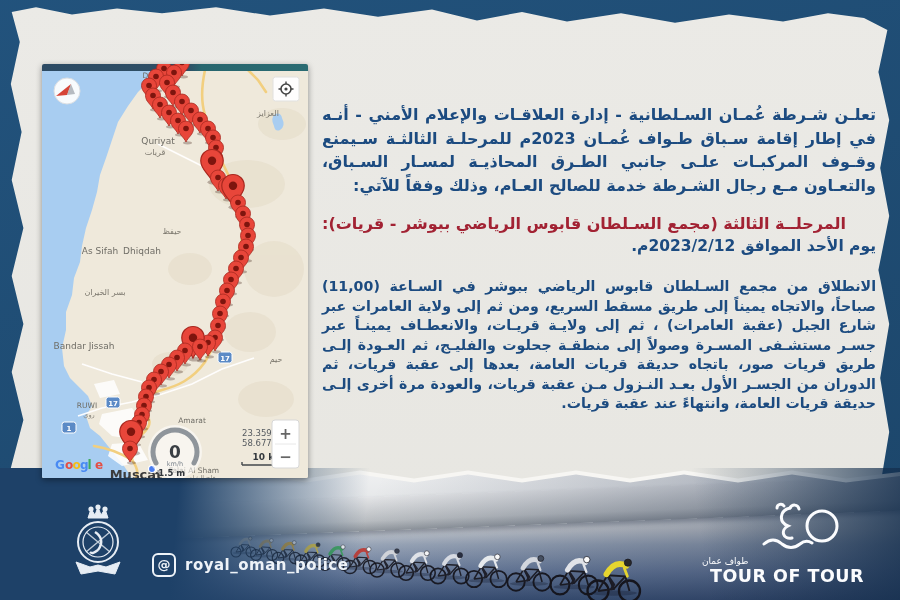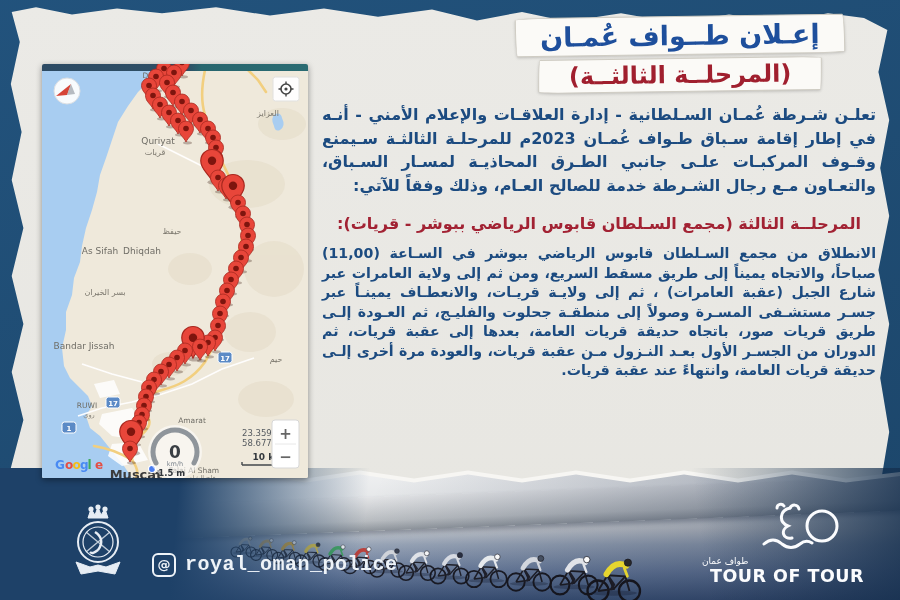--- a/index.html
+++ b/index.html
@@ -13,23 +13,23 @@
   .title-wrap{position:absolute;top:16px;left:470px;width:420px;text-align:center;z-index:5;}
   .brush{display:inline-block;background:#fbfaf7;border:1px solid #cfccc3;
          box-shadow:0 1px 3px rgba(0,0,0,.18);transform:rotate(-.8deg);}
   .brush.b1{padding:3px 24px;border-radius:255px 18px 225px 16px/16px 225px 14px 255px;}
   .brush.b2{padding:2px 30px;margin-top:3px;border-radius:18px 240px 16px 230px/230px 14px 240px 16px;}
   .t1{font-size:27px;font-weight:bold;color:#1e4f9c;direction:rtl;white-space:nowrap;letter-spacing:0px;}
   .t2{font-size:24px;font-weight:bold;color:#a01f2e;direction:rtl;white-space:nowrap;}
   
   .text-col{position:absolute;top:103px;right:24px;width:554px;direction:rtl;z-index:4;}
   .p1{font-size:16px;font-weight:bold;color:#1c4b80;line-height:23.5px;text-align:justify;}
-  .stage-head{margin-top:15px;font-size:16px;font-weight:bold;color:#a22233;line-height:23px;text-align:center;}
+  .stage-head{margin-top:15px;font-size:16px;font-weight:bold;color:#a22233;line-height:23px;text-align:left;}
   .stage-date{font-size:15.5px;font-weight:bold;color:#1c4b80;line-height:22px;text-align:right;}
-  .p3{margin-top:9px;font-size:14.2px;font-weight:bold;color:#1c4b80;line-height:19.5px;text-align:justify;}
+  .p3{margin-top:20px;font-size:14.2px;font-weight:bold;color:#1c4b80;line-height:19.5px;text-align:justify;}
   
   .map-card{position:absolute;left:42px;top:64px;width:266px;height:414px;z-index:6;
             box-shadow:0 2px 6px rgba(0,0,0,.4);border-radius:2px;overflow:hidden;background:#efe9dc;}
   .map-card svg{display:block;}
   
   .photo-edge,.photo{position:absolute;left:0;right:0;bottom:0;height:132px;
     clip-path:polygon(0 14%,2% 6%,5% 13%,9% 5%,13% 12%,18% 6%,23% 12%,28% 5%,34% 11%,40% 5%,46% 11%,52% 5%,58% 11%,64% 5%,70% 11%,76% 5%,82% 11%,88% 5%,94% 11%,100% 6%,100% 100%,0 100%);}
   .photo-edge{background:#f7f6f3;transform:translateY(-4px);z-index:2;}
   .photo{background:linear-gradient(180deg,#f0f1f2 0%,#e2e4e6 34%,#c9ccd0 46%,#9aa6b8 58%,#66799a 80%,#3a5074 100%);z-index:3;}
   .barrier{position:absolute;left:-20px;right:-20px;top:26px;height:34px;
@@ -38,46 +38,39 @@
   .road-shade{position:absolute;inset:0;background:linear-gradient(115deg,rgba(255,255,255,0) 40%,rgba(24,40,70,.45) 100%);}
   .riders-svg{position:absolute;left:0;top:0;}
   .overlay-left{position:absolute;left:0;bottom:0;width:440px;height:132px;z-index:4;
     background:linear-gradient(95deg,#1e4168 0%,#1e4168 40%,rgba(30,65,104,0) 82%);}
   .overlay-right{position:absolute;right:0;bottom:0;width:280px;height:132px;z-index:4;
     background:linear-gradient(262deg,rgba(20,47,78,.78) 0%,rgba(20,47,78,.25) 45%,rgba(20,47,78,0) 70%);}
   
   .rop{position:absolute;left:52px;bottom:12px;z-index:6;}
   .handles{position:absolute;left:152px;bottom:22px;z-index:6;color:#eef3f8;}
   .handle-row{display:flex;align-items:center;gap:9px;height:27px;}
-  .handle-text{font-size:20px;font-weight:bold;letter-spacing:.5px;font-family:Liberation Mono, monospace;}
+  .handle-text{font-size:15px;font-weight:bold;letter-spacing:.5px;}
   .at-box{width:20px;height:20px;border:2px solid #eef3f8;border-radius:6px;display:flex;
           align-items:center;justify-content:center;font-size:13px;font-weight:bold;}
   .icon-cluster{position:relative;width:24px;height:26px;}
   .tour{position:absolute;right:28px;bottom:14px;z-index:6;text-align:center;color:#fff;width:170px;}
   .tour-en{font-size:17.5px;font-weight:bold;letter-spacing:.5px;color:#fbfcfe;}
   .tour-ar{font-size:9px;text-align:left;padding-right:14px;direction:rtl;color:#fbfcfe;margin-top:-2px;}
 </style>
 </head>
 <body>
 
 <div class="stage">
   <div class="paper"></div>
 
-  <div class="title-wrap">
-    <div class="brush b1">
-      <div class="t1">إعـلان طــواف عُمـان</div>
-    </div><br>
-    <div class="brush b2">
-      <div class="t2">(المرحلــة الثالثــة)</div>
-    </div>
-  </div>
 
   <div class="text-col">
     <div class="p1">تعلـن شـرطة عُمـان السـلطانية - إدارة العلاقـات والإعلام الأمني - أنـه في إطار إقامة سـباق طـواف عُمـان 2023م للمرحلـة الثالثـة سـيمنع وقـوف المركبـات علـى جانبي الطـرق المحاذيـة لمسـار السـباق، والتعـاون مـع رجال الشـرطة خدمة للصالح العـام، وذلك وفقاً للآتي:</div>
     <div class="stage-head">المرحلــة الثالثة (مجمع السـلطان قابوس الرياضي ببوشر - قريات):</div>
+    <div class="stage-date">يوم الأحد الموافق 2023/2/12م.</div>
     <div class="p3">الانطلاق من مجمع السـلطان قابوس الرياضي ببوشر في السـاعة (11,00) صباحاً، والاتجاه يميناً إلى طريق مسقط السريع، ومن ثم إلى ولاية العامرات عبر شارع الجبل (عقبة العامرات) ، ثم إلى ولايـة قريـات، والانعطـاف يمينـاً عبر جسـر مستشـفى المسـرة وصولاً إلى منطقـة جحلوت والفليـج، ثم العـودة إلـى طريق قريات صور، باتجاه حديقة قريات العامة، بعدها إلى عقبة قريات، ثم الدوران من الجسـر الأول بعـد النـزول مـن عقبة قريات، والعودة مرة أخرى إلـى حديقة قريات العامة، وانتهاءً عند عقبة قريات.</div>
   </div>
 
   <div class="map-card">
     <svg id="map-svg" width="266" height="414" viewBox="0 0 266 414" xmlns="http://www.w3.org/2000/svg">
       <defs>
         <linearGradient id="topstrip" x1="0" y1="0" x2="1" y2="0">
           <stop offset="0" stop-color="#2c4a63"></stop>
             <stop offset="0.55" stop-color="#2e4f66"></stop>
           <stop offset="0.6" stop-color="#27666e"></stop>

